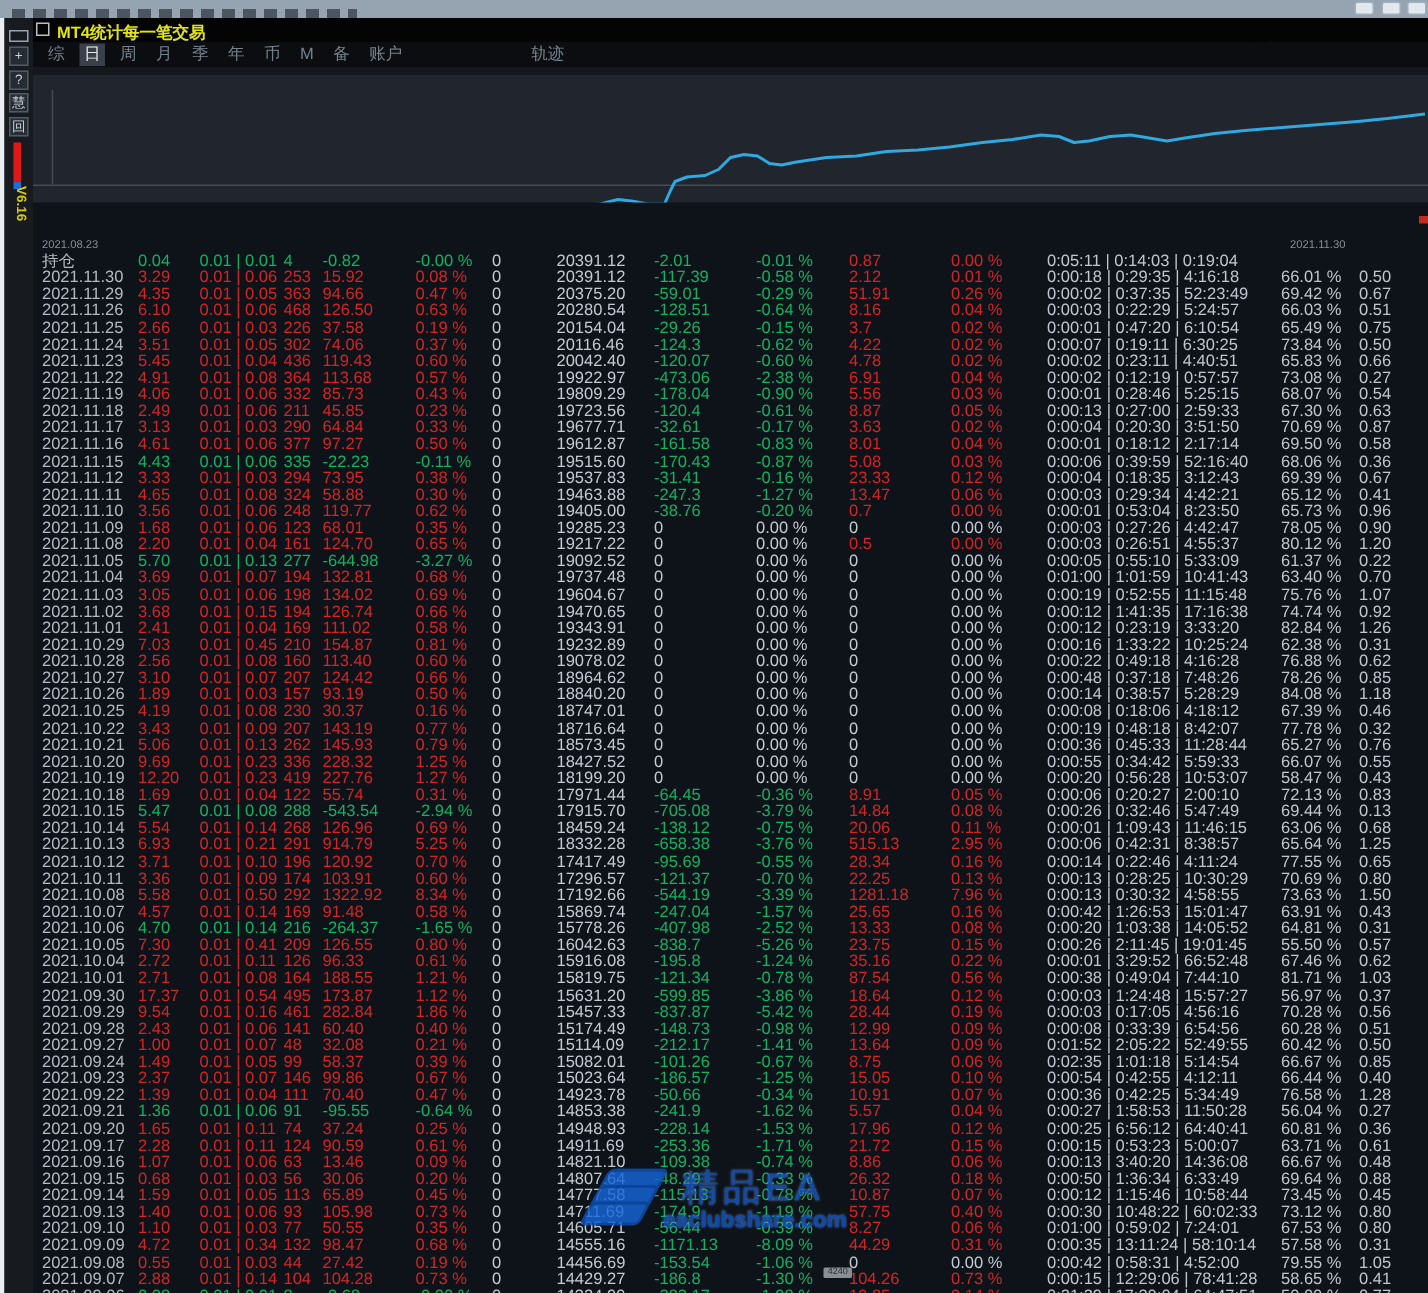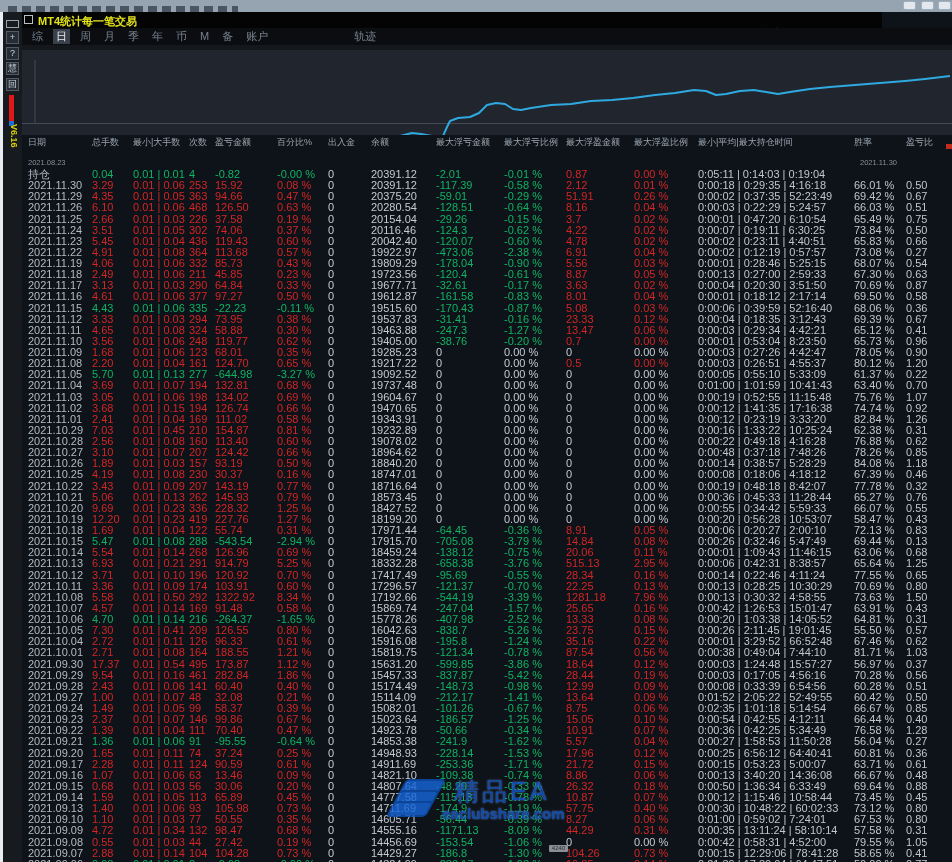--- a/index.html
+++ b/index.html
@@ -20,21 +20,21 @@
   .side-ico { position:absolute; left:3px; width:13px; height:13px; background:#262c34;
       border:1px solid #525a64; color:#cdd3da; font-size:9px; line-height:11px; text-align:center; }
   #icon-restore { top:8px; height:8px; background:transparent; border:1px solid #9aa4ae; }
   #red-bar  { position:absolute; left:6px; top:83px; width:5px; height:26px; background:#e01818; }
   #blue-bar { position:absolute; left:6px; top:109px; width:5px; height:5px; background:#1f6fd0; }
   #version-label { position:absolute; left:2px; top:112px; width:14px; height:44px;
       writing-mode:vertical-rl; text-orientation:mixed; color:#d6cd08; font-size:9px; font-weight:bold; }
 
   
   #app { position:absolute; left:22px; top:12px; width:930px; height:850px; background:#0e1319; }
-  #titlebar { position:absolute; left:0; top:0; width:860px; height:16px; background:#040404; }
+  #titlebar { position:absolute; left:0; top:0; width:930px; height:16px; background:#040404; }
   #title-icon { position:absolute; left:2px; top:3px; width:9px; height:9px; border:1px solid #b9bfc6; }
   #window-title { position:absolute; left:16px; top:2px; color:#e3e31c; font-size:11px; font-weight:bold; }
   #brand-link { position:absolute; right:4px; top:14px; color:#3f8fdc; font-size:10px; text-decoration:none; }
 
   #toolbar { position:absolute; left:0; top:16px; width:930px; height:17px; background:#0b0d10;
       display:flex; align-items:center; }
   .tb-item { color:#77828f; font-size:11px; margin-left:7px; padding:0 3px; height:15px; line-height:15px; }
   .tb-item.active { background:#3a404a; color:#e8ecf0; }
   #tb-track { margin-left:80px; }
 
@@ -122,37 +122,20 @@
       <svg id="chart-svg" width="930" height="90">
         <line x1="13" y1="15" x2="13" y2="78" stroke="#454b55" stroke-width="1"></line>
         <line x1="0" y1="78.5" x2="930" y2="78.5" stroke="#454b55" stroke-width="1"></line>
         <polyline id="curve" fill="none" stroke="#2fa9e0" stroke-width="2" stroke-linejoin="round" points="11,100 23,104 36,108 53,109 70,108 90,106 116,105 146,104 178,104 210,103 240,103 270,102 293,101 313,100 330,99 344,96 362,93 378,91 390,88 399,89 410,91 421,91 425,82 428,76 436,73 448,72 457,68 465,60 474,58 483,59 491,64 499,65 509,63 529,60 549,59 569,56 590,55 611,53 633,50 653,48 672,45 684,46 694,50 704,49 718,46 732,45 744,47 756,49 768,47 788,44 808,42 833,40 858,38 883,36 903,34 928,31"></polyline>
       </svg>
       <div id="x-start-label">2021.08.23</div>
       <div id="x-end-label">2021.11.30</div>
     </div>
     <div id="right-tick"></div>
 
-    <div id="thead" class="grid-row">
-        <div class="c">日期</div>
-        <div class="c">总手数</div>
-        <div class="c">最小|大手数</div>
-        <div class="c">次数</div>
-        <div class="c">盈亏金额</div>
-        <div class="c">百分比%</div>
-        <div class="c">出入金</div>
-        <div class="c">余额</div>
-        <div class="c">最大浮亏金额</div>
-        <div class="c">最大浮亏比例</div>
-        <div class="c">最大浮盈金额</div>
-        <div class="c">最大浮盈比例</div>
-        <div class="c">最小|平均|最大持仓时间</div>
-        <div class="c">胜率</div>
-        <div class="c">盈亏比</div>
-      </div>
     <div id="tbody">
         <div class="grid-row">
           <div class="c d">持仓</div>
           <div class="c g">0.04</div>
           <div class="c g">0.01 | 0.01</div>
           <div class="c g">4</div>
           <div class="c g">-0.82</div>
           <div class="c g">-0.00 %</div>
           <div class="c w">0</div>
           <div class="c w">20391.12</div>

